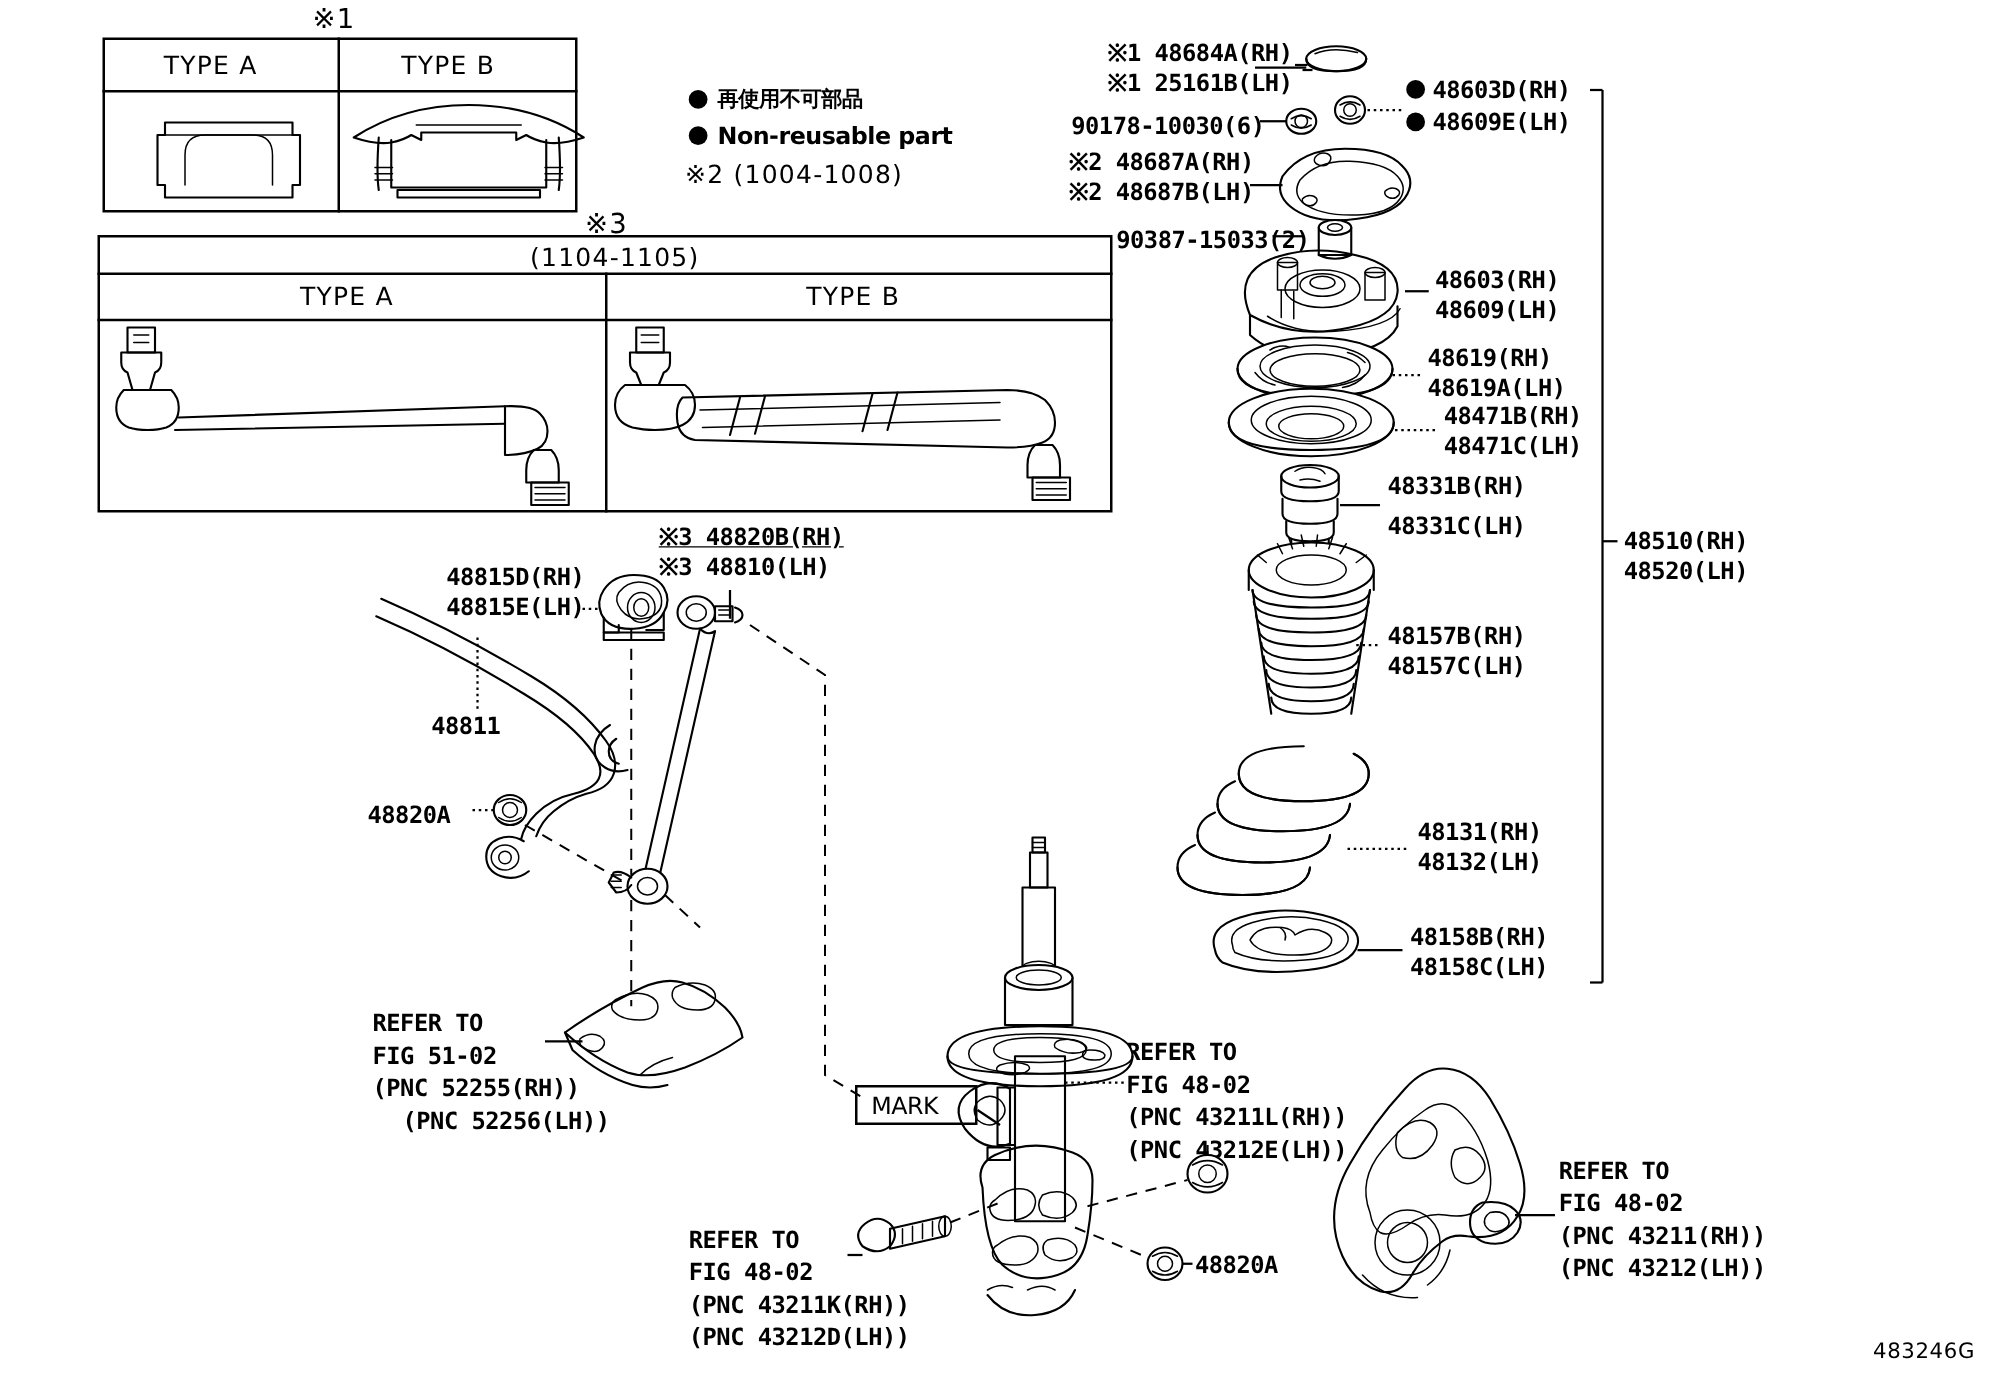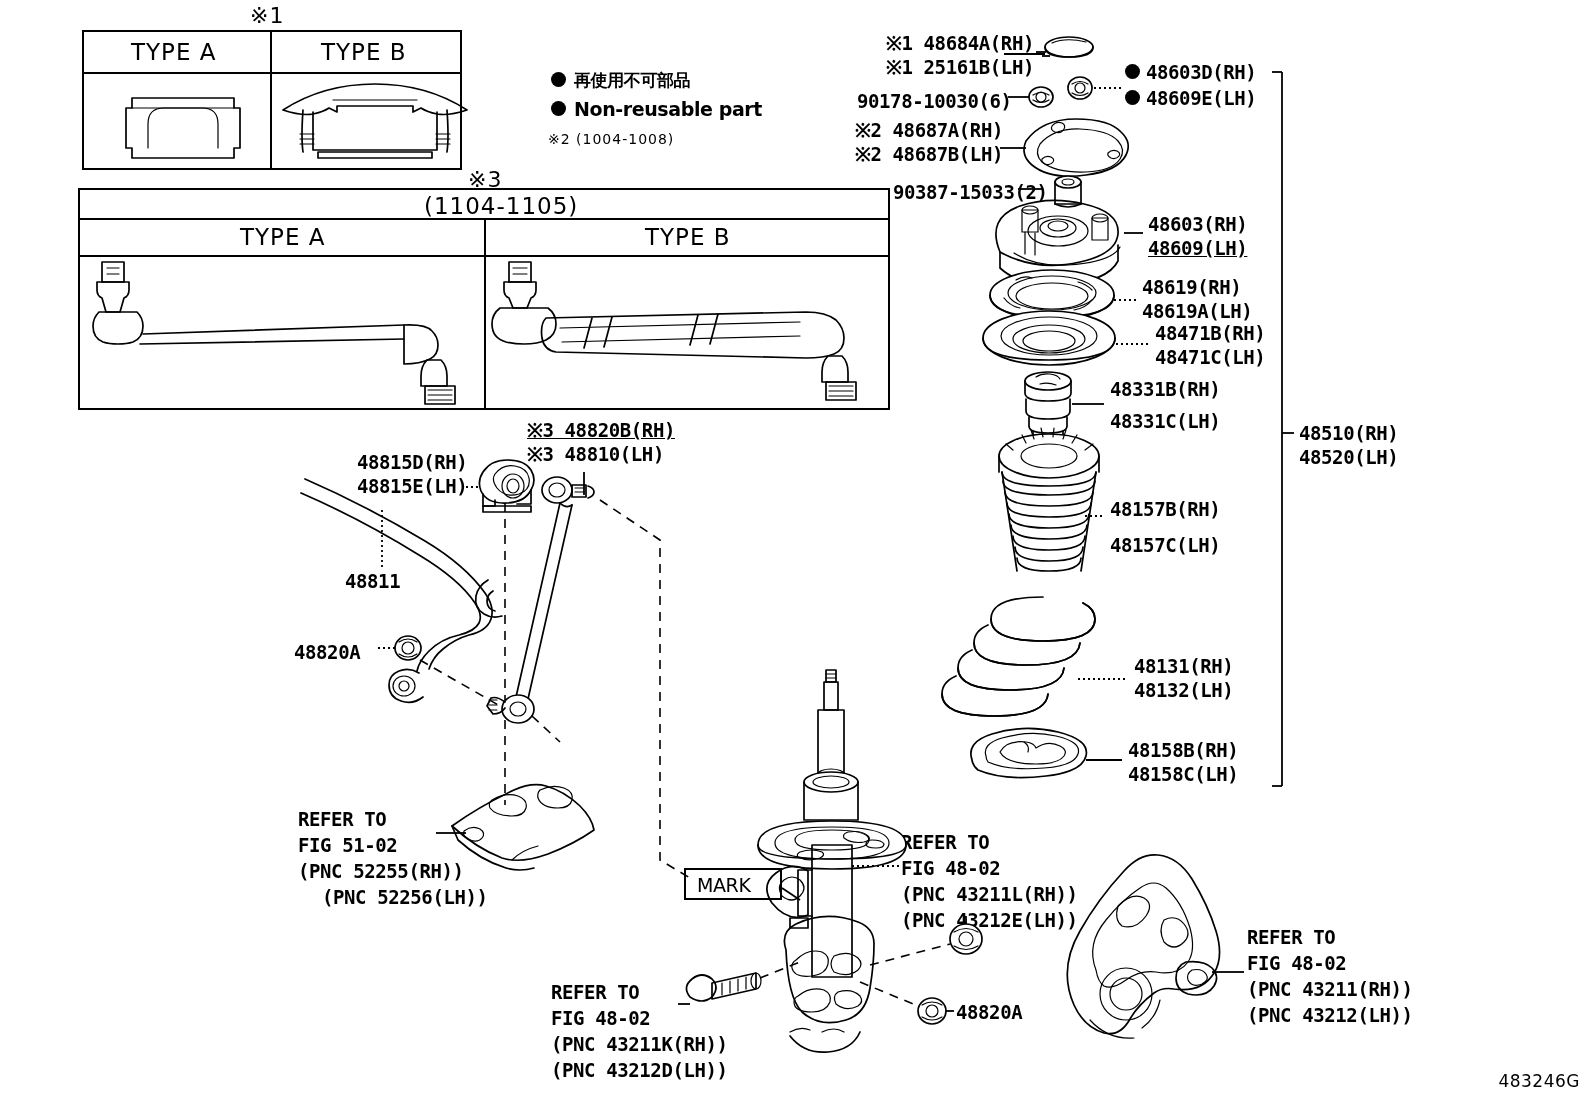--- a/index.html
+++ b/index.html
@@ -7,21 +7,21 @@
   body{
     width:1592px;height:1099px;position:relative;overflow:hidden;
     font-family:"DejaVu Sans Mono","Liberation Mono",monospace;
     color:#000;
   }
   #stage{position:absolute;left:0;top:0;width:1592px;height:1099px;}
   .lbl{position:absolute;white-space:pre;font-family:"DejaVu Sans Mono","Liberation Mono",monospace;
        font-size:19px;line-height:24px;letter-spacing:-0.4px;font-weight:700;color:#000;}
   .lbl.ja{font-family:"DejaVu Sans","Liberation Sans",sans-serif;font-size:17px;font-weight:700;}
   .lbl.en{font-family:"DejaVu Sans","Liberation Sans",sans-serif;font-size:19px;font-weight:700;}
-  .lbl.tbl{font-family:"DejaVu Sans","Liberation Sans",sans-serif;font-size:23px;font-weight:400;letter-spacing:1px;}
+  .lbl.tbl{font-family:"DejaVu Sans","Liberation Sans",sans-serif;font-size:20px;font-weight:400;letter-spacing:1px;}
   .box{position:absolute;border:2px solid #000;box-sizing:border-box;}
   .vline{position:absolute;background:#000;width:2px;}
   .hline{position:absolute;background:#000;height:2px;}
   .bullet{position:absolute;width:15px;height:15px;border-radius:50%;background:#000;}
   svg{position:absolute;left:0;top:0;overflow:visible;}
   .art{fill:none;stroke:#000;stroke-width:1.7;stroke-linejoin:round;stroke-linecap:round;}
   .artT{fill:none;stroke:#000;stroke-width:1.2;stroke-linejoin:round;stroke-linecap:round;}
   .artF{fill:#fff;stroke:#000;stroke-width:1.7;stroke-linejoin:round;}
   .artFT{fill:#fff;stroke:#000;stroke-width:1.2;stroke-linejoin:round;}
   .ld{stroke:#000;stroke-width:1.8;fill:none;}
@@ -48,49 +48,49 @@
   <div class="hline" style="left:78px;top:255px;width:812px;"></div>
   <div class="vline" style="left:484px;top:218px;height:192px;"></div>
   <div class="lbl tbl" style="left:424px;top:194px;">(1104-1105)</div>
   <div class="lbl tbl" style="left:240px;top:225px;">TYPE A</div>
   <div class="lbl tbl" style="left:645px;top:225px;">TYPE B</div>
 
   <div class="bullet" style="left:551px;top:72px;"></div>
   <div class="lbl ja" style="left:574px;top:68px;">再使用不可部品</div>
   <div class="bullet" style="left:551px;top:101px;"></div>
   <div class="lbl en" style="left:574px;top:97px;">Non-reusable part</div>
-  <div class="lbl tbl" style="left:548px;top:127px;font-size:14px;">※2 (1004-1008)</div>
+  <div class="lbl tbl" style="left:548px;top:127px;font-size:20px;">※2 (1004-1008)</div>
 
   <div class="lbl" style="left:886px;top:31px;">※1 48684A(RH)</div>
   <div class="lbl" style="left:886px;top:55px;">※1 25161B(LH)</div>
   <div class="lbl" style="left:857px;top:89px;">90178-10030(6)</div>
   <div class="lbl" style="left:855px;top:118px;">※2 48687A(RH)</div>
   <div class="lbl" style="left:855px;top:142px;">※2 48687B(LH)</div>
 
   <div class="bullet" style="left:1125px;top:64px;"></div>
   <div class="lbl" style="left:1146px;top:60px;">48603D(RH)</div>
   <div class="bullet" style="left:1125px;top:90px;"></div>
   <div class="lbl" style="left:1146px;top:86px;">48609E(LH)</div>
 
   <div class="lbl" style="left:893px;top:180px;">90387-15033(2)</div>
 
   <div class="lbl" style="left:1148px;top:212px;">48603(RH)</div>
-  <div class="lbl" style="left:1148px;top:236px;text-decoration:underline;">48609(LH)</div>
+  <div class="lbl" style="left:1148px;top:236px;">48609(LH)</div>
 
   <div class="lbl" style="left:1142px;top:275px;">48619(RH)</div>
   <div class="lbl" style="left:1142px;top:299px;">48619A(LH)</div>
 
   <div class="lbl" style="left:1155px;top:321px;">48471B(RH)</div>
   <div class="lbl" style="left:1155px;top:345px;">48471C(LH)</div>
 
   <div class="lbl" style="left:1110px;top:377px;text-align:center;">48331B(RH)</div>
   <div class="lbl" style="left:1110px;top:409px;">48331C(LH)</div>
 
   <div class="lbl" style="left:1110px;top:497px;">48157B(RH)</div>
-  <div class="lbl" style="left:1110px;top:521px;margin-top:12px;">48157C(LH)</div>
+  <div class="lbl" style="left:1110px;top:521px;">48157C(LH)</div>
 
   <div class="lbl" style="left:1134px;top:654px;">48131(RH)</div>
   <div class="lbl" style="left:1134px;top:678px;">48132(LH)</div>
 
   <div class="lbl" style="left:1128px;top:738px;">48158B(RH)</div>
   <div class="lbl" style="left:1128px;top:762px;">48158C(LH)</div>
 
   <div class="lbl" style="left:1299px;top:421px;">48510(RH)</div>
   <div class="lbl" style="left:1299px;top:445px;">48520(LH)</div>
 

